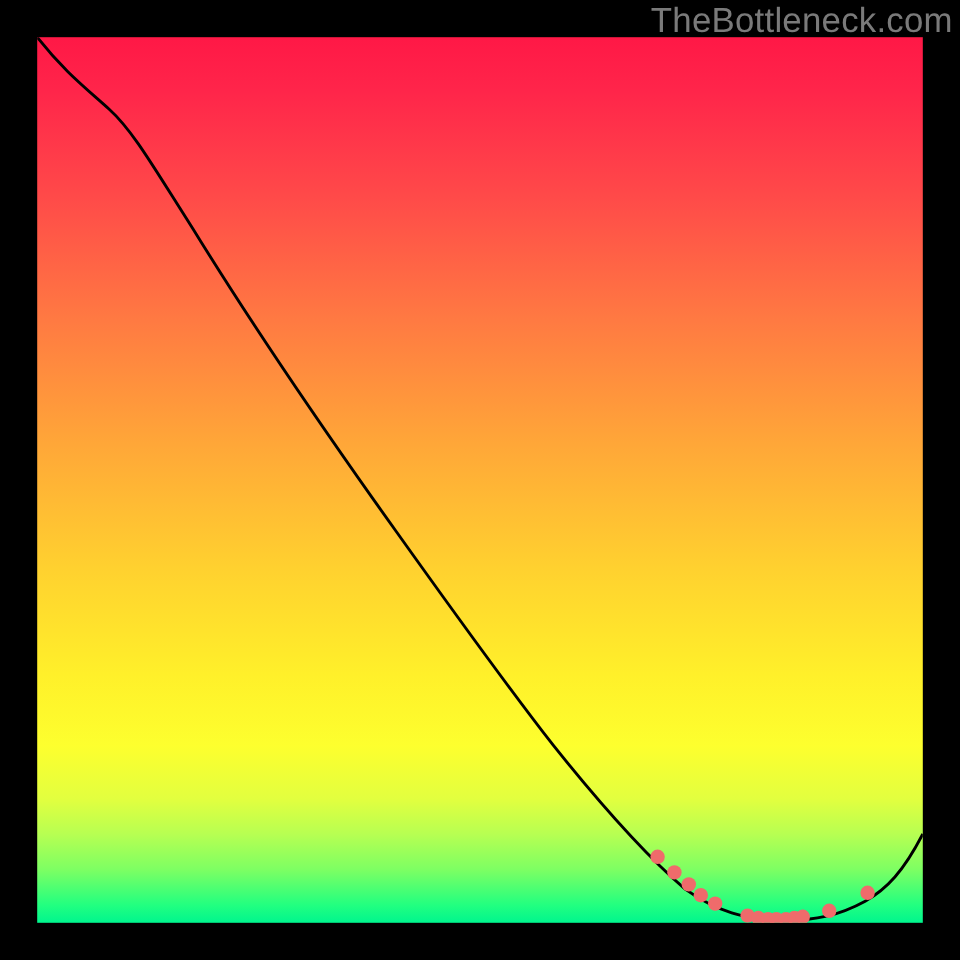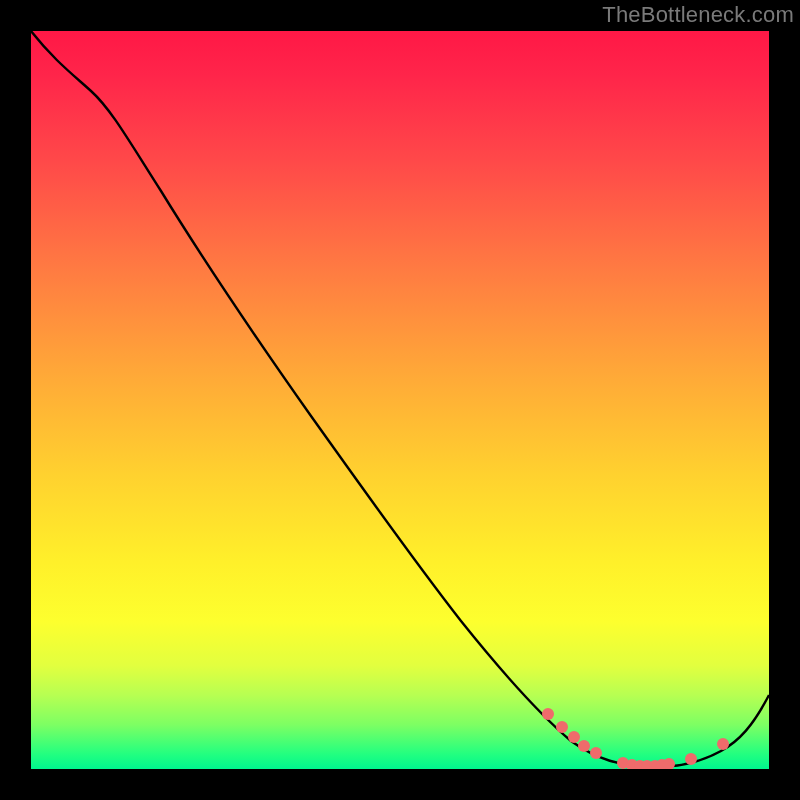--- a/index.html
+++ b/index.html
@@ -8,21 +8,21 @@
     position: relative;
     width: 800px;
     height: 800px;
     background: #000;
   }
   .watermark {
     position: absolute;
     top: 2px;
     right: 6px;
     font-family: Arial, Helvetica, sans-serif;
-    font-size: 22px;
+    font-size: 29px;
     color: #7a7a7a;
     font-weight: 500;
     letter-spacing: 0.2px;
   }
   .plot-area {
     position: absolute;
     left: 31px;
     top: 31px;
     width: 738px;
     height: 738px;

